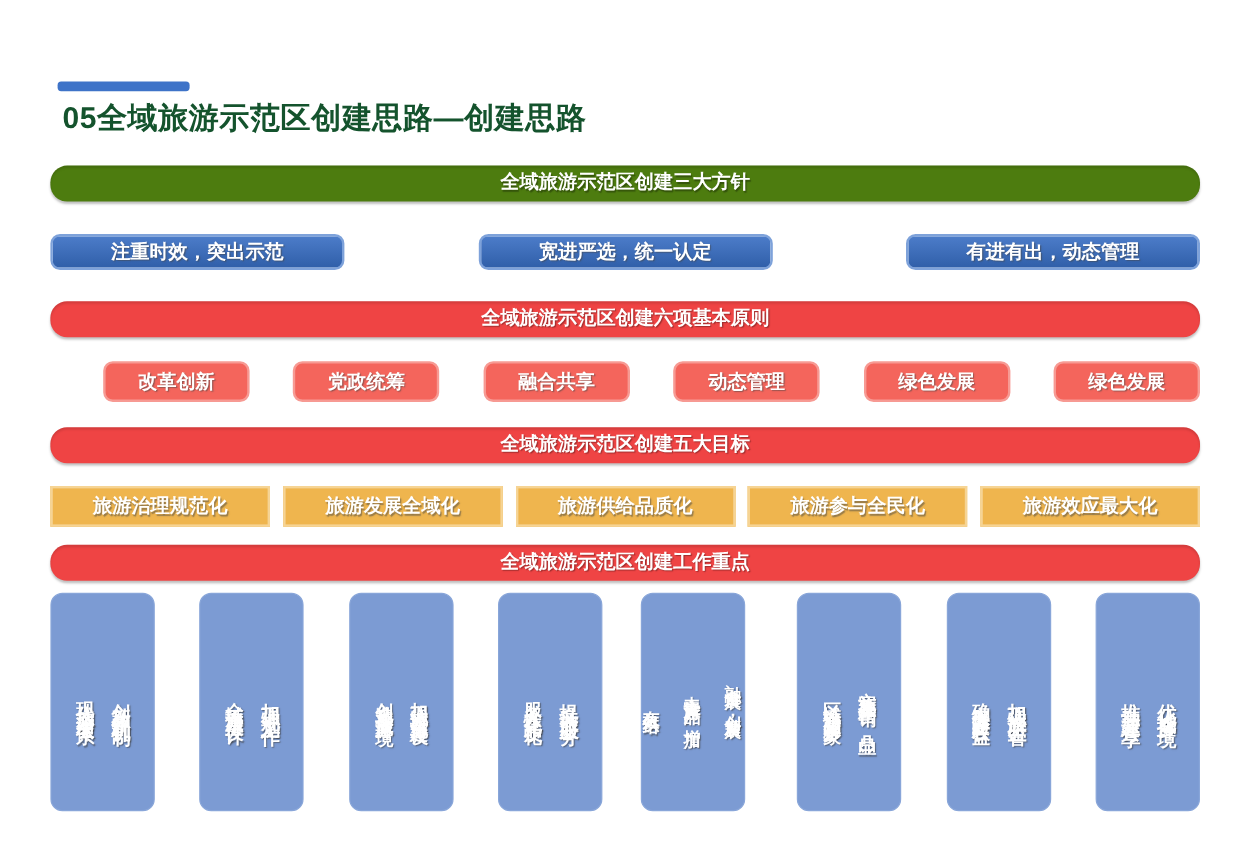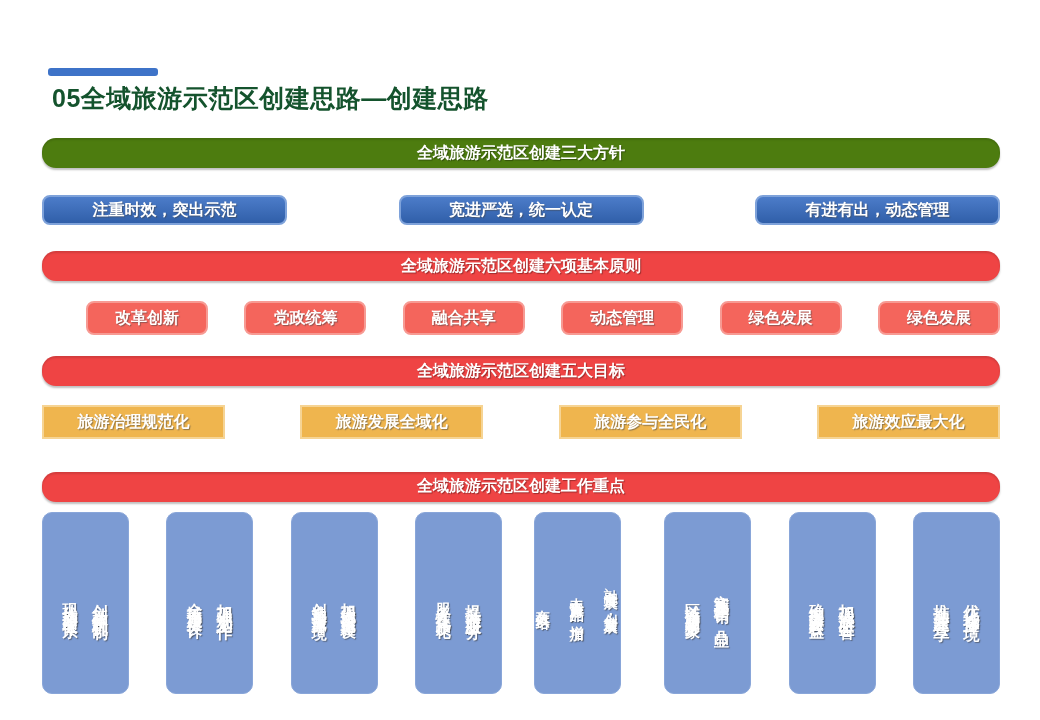--- a/index.html
+++ b/index.html
@@ -35,21 +35,21 @@
     text-shadow:1px 1px 1px rgba(0,0,0,0.35);
   }
   .banner.dark { background:#4d7c0f; }
   .row { display:flex; justify-content:space-between; }
   .row-blue   { margin-top:27px; }
   .row-red    { margin-top:20px;padding-left:44px; }
   .row-orange { margin-top:19px; }
   .row-boxes  { margin-top:10px; }
   .m-banner2 { margin-top:26px; }
   .m-banner3 { margin-top:21px;text-align:center; }
-  .m-banner4 { margin-top:33px;font-family:Liberation Mono, monospace; }
+  .m-banner4 { margin-top:15px; }
   .btn {
     display:flex; align-items:center; justify-content:center;
     box-sizing:border-box; color:#ffffff; font-weight:bold;
     text-shadow:1px 1px 1px rgba(70,70,70,0.55); white-space:nowrap;
   }
   .btn-blue {
     width:245px; height:30px; font-size:16px;
     background:linear-gradient(180deg,#4c7cc9 0%,#305fa9 100%);
     border:2px solid #7ea2da; border-radius:8px;
   }
@@ -103,20 +103,21 @@
       <div class="btn btn-red">融合共享</div>
       <div class="btn btn-red">动态管理</div>
       <div class="btn btn-red">绿色发展</div>
       <div class="btn btn-red">绿色发展</div>
     </div>
 
     <div class="banner m-banner3">全域旅游示范区创建五大目标</div>
     <div class="row row-orange">
       <div class="btn btn-orange">旅游治理规范化</div>
       <div class="btn btn-orange">旅游发展全域化</div>
+      <div class="btn btn-orange">旅游供给品质化</div>
       <div class="btn btn-orange">旅游参与全民化</div>
       <div class="btn btn-orange">旅游效应最大化</div>
     </div>
 
     <div class="banner m-banner4">全域旅游示范区创建工作重点</div>
     <div class="row row-boxes">
 
       <div class="vbox">
         <span class="vcol">创新体制机制</span>
         <span class="vcol sub">现代旅游治理体系</span>

